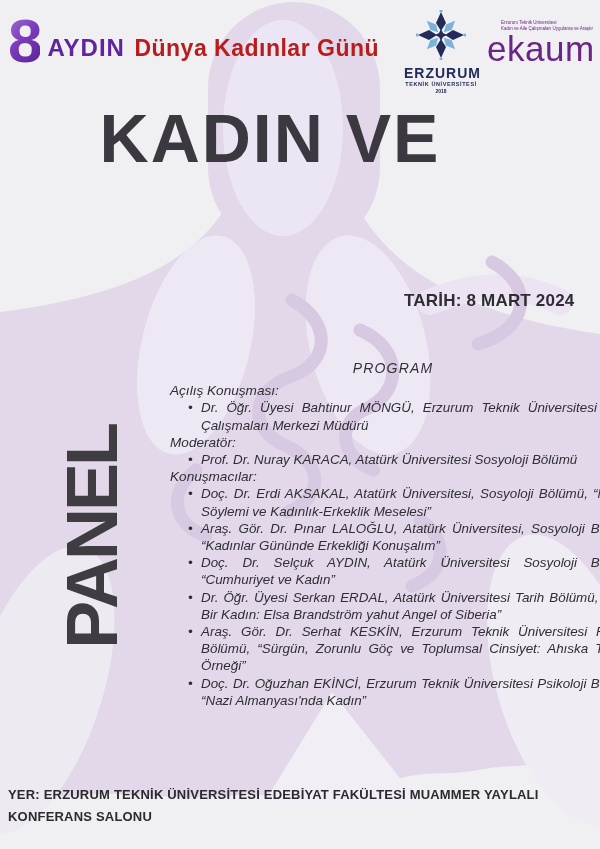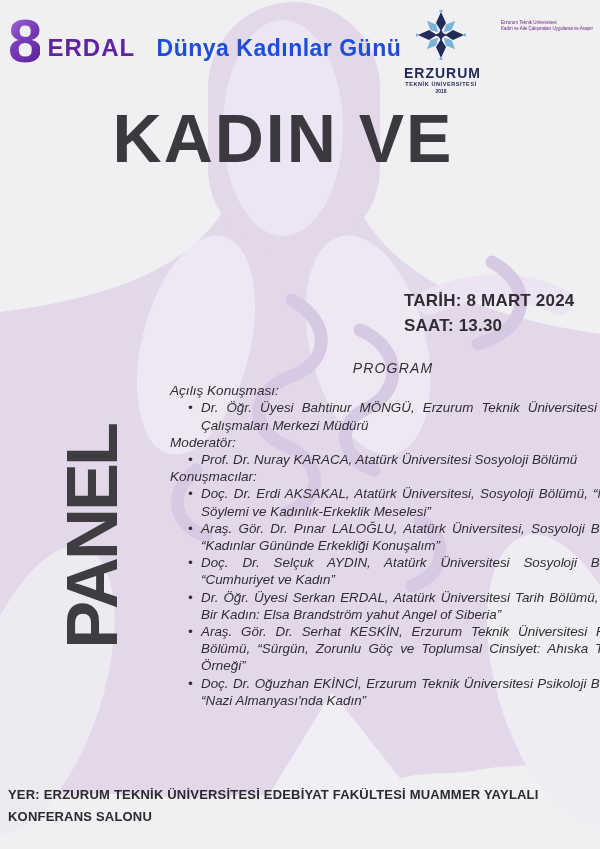--- a/index.html
+++ b/index.html
@@ -18,35 +18,35 @@
     font-size:62px;line-height:58px;font-weight:800;
     background:linear-gradient(135deg,#a475d6 0%,#7b3cbb 45%,#55208f 100%);
     -webkit-background-clip:text;background-clip:text;color:transparent;
     letter-spacing:-2px;
   }
   .brand .tag{margin-left:7px;margin-top:22px;white-space:nowrap;}
   .brand .mart{
     font-size:24px;font-weight:700;color:#61249f;letter-spacing:1px;
   }
   .brand .occasion{
-    font-size:23px;font-weight:700;color:#1d4ed8;letter-spacing:0.5px;margin-left:17px;
+    font-size:23px;font-weight:700;color:#b91c1c;letter-spacing:0.5px;margin-left:5px;
   }
   
   .etu{left:404px;top:10px;width:74px;z-index:3;text-align:center;}
   .etu .etu-text1{font-size:14px;font-weight:700;color:#232c58;letter-spacing:1px;margin-top:1px;}
   .etu .etu-text2{font-size:5.5px;font-weight:700;color:#232c58;letter-spacing:0.6px;}
   .etu .etu-text3{font-size:5px;font-weight:700;color:#232c58;margin-top:1px;}
   .ekaum{left:487px;top:20px;width:106px;z-index:3;}
   .ekaum .tiny{font-size:4.5px;color:#6b2487;line-height:5.5px;padding-left:14px;white-space:nowrap;overflow:hidden;}
   .ekaum .word{
     font-size:35px;font-weight:500;color:#6b2487;line-height:36px;letter-spacing:0.5px;
   }
   
   .title{left:0;top:96px;width:540px;z-index:2;text-align:center;
-    font-size:68px;line-height:84px;font-weight:800;color:#3b393f;letter-spacing:2px;padding-left:13px;}
+    font-size:68px;line-height:84px;font-weight:800;color:#3b393f;letter-spacing:2px;}
   
   .event{left:404px;top:288px;z-index:2;color:#2f2d33;font-weight:800;}
   .event .row{font-size:17px;line-height:25px;letter-spacing:0.2px;white-space:nowrap;}
   
   .panel{left:48px;top:414px;width:88px;height:246px;z-index:2;display:flex;align-items:center;justify-content:center;}
   .panel span{
     writing-mode:vertical-rl;transform:rotate(180deg);
     font-size:72px;font-weight:800;color:#3f3d42;letter-spacing:-3px;line-height:88px;
     white-space:nowrap;
   }
@@ -89,21 +89,21 @@
     <path d="M420,520 C450,540 446,574 412,586"></path>
   </g>
   <ellipse cx="38" cy="690" rx="64" ry="150" fill="#edeaf2" transform="rotate(18 38 690)"></ellipse>
   <ellipse cx="566" cy="680" rx="70" ry="150" fill="#efecf3" transform="rotate(-16 566 680)"></ellipse>
   <path d="M262,806 L332,692 L422,806 Z" fill="#f1eef5"></path>
 </svg>
 
 <div class="layer brand">
   <div class="eight">8</div>
   <div class="tag">
-    <span class="mart">ERDAL</span>
+    <span class="mart">AYDIN</span>
     <span class="occasion">Dünya Kadınlar Günü</span>
   </div>
 </div>
 
 <div class="layer etu">
   <svg width="50" height="50" viewBox="-25 -25 50 50">
     <g fill="#232c58">
       <path d="M0,-23 L5,-12 L0,-4 L-5,-12 Z"></path>
       <path d="M0,23 L5,12 L0,4 L-5,12 Z"></path>
       <path d="M-23,0 L-12,5 L-4,0 L-12,-5 Z"></path>
@@ -124,29 +124,29 @@
     <path d="M0,-6 L2,-2 L6,0 L2,2 L0,6 L-2,2 L-6,0 L-2,-2 Z" fill="#232c58"></path>
   </svg>
   <div class="etu-text1">ERZURUM</div>
   <div class="etu-text2">TEKNİK ÜNİVERSİTESİ</div>
   <div class="etu-text3">2018</div>
 </div>
 
 <div class="layer ekaum">
   <div class="tiny">Erzurum Teknik Üniversitesi</div>
   <div class="tiny">Kadın ve Aile Çalışmaları Uygulama ve Araştırma Merkezi</div>
+  <div class="word">ekaum</div>
 </div>
 
 <div class="layer title">
   <div>KADIN VE</div>
 </div>
 
 <div class="layer event">
   <div class="row">TARİH: 8 MART 2024</div>
-  <div class="row">SAAT: 13.30</div>
 </div>
 
 <div class="layer panel">
   <span>PANEL</span>
 </div>
 
 <div class="layer program">
   <div class="heading">PROGRAM</div>
   <div id="program-list">
   <div class="prog-group">

